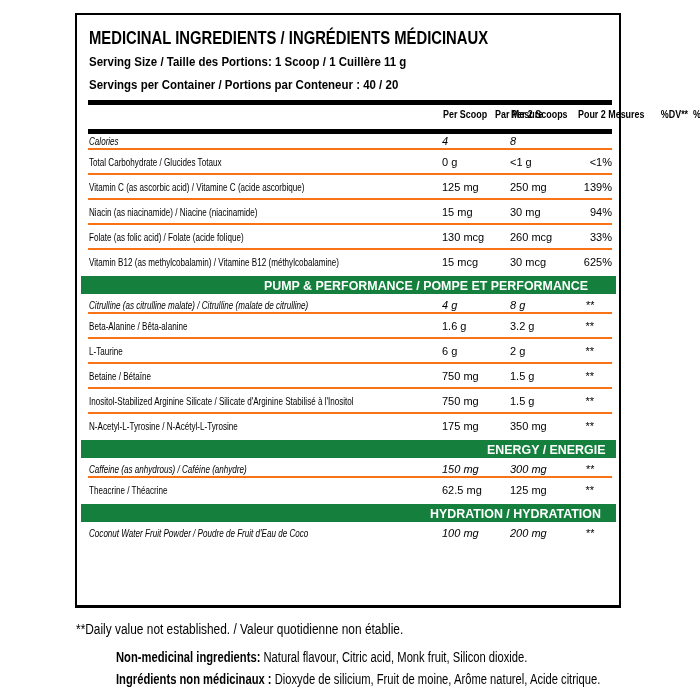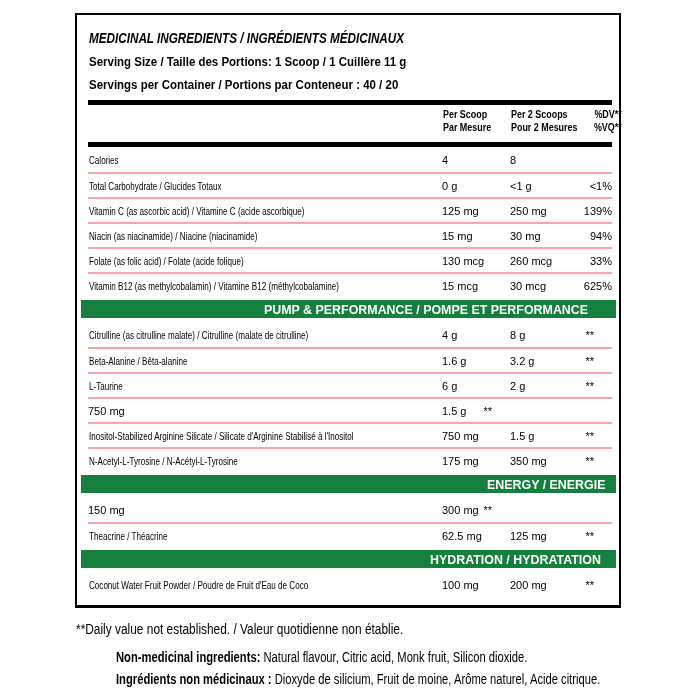--- a/index.html
+++ b/index.html
@@ -4,39 +4,39 @@
 <style>
   html,body{margin:0;padding:0;}
   body{
     width:700px;height:700px;background:#ffffff;color:#000000;
     font-family:"Liberation Sans", sans-serif;position:relative;overflow:hidden;
   }
   .panel{
     position:absolute;left:75px;top:13px;width:546px;height:595px;
     border:2px solid #000;border-bottom-width:3px;box-sizing:border-box;background:#fff;
   }
-  .title{margin:12px 12px 0 12px;font-size:15px;font-weight:bold;line-height:22px;font-style:italic;}
+  .title{margin:12px 12px 0 12px;font-size:19px;font-weight:bold;line-height:22px;}
   .cx-title{display:inline-block;transform:scaleX(0.78);transform-origin:0 50%;white-space:nowrap;}
   .sub{margin:2px 12px 0 12px;font-size:13.5px;font-weight:bold;line-height:21px;}
   .cx-sub{display:inline-block;transform:scaleX(0.85);transform-origin:0 50%;white-space:nowrap;}
   .thick{height:5px;background:#000;margin:5px 7px 0 11px;}
   .colheads{
     display:grid;grid-template-columns:354px 68px 1fr;align-items:center;
     margin:0 7px 0 11px;padding:3px 0 3px 1px;font-size:10.5px;font-weight:bold;line-height:13px;
   }
-  .hstack{display:flex;flex-direction:column;}
+  .hstack{display:flex;}
   .cxh{display:inline-block;transform:scaleX(0.85);transform-origin:0 50%;white-space:nowrap;}
   .cxh-r{display:inline-block;transform:scaleX(0.85);transform-origin:100% 50%;white-space:nowrap;text-align:right;}
   .hright{text-align:right;}
   .flexcell{display:flex;justify-content:space-between;align-items:center;}
   .row{
     display:grid;grid-template-columns:354px 68px 1fr;align-items:center;
-    height:23px;margin:0 7px 0 11px;border-top:2px solid #fca5a5;font-size:11px;
-  }
-  .row.nt{border-top:none;height:25px;}
+    height:23px;margin:0 7px 0 11px;border-top:2px solid #f97316;font-size:11px;
+  }
+  .row.nt{border-top:none;height:14px;font-style:italic;}
   .lbl{padding-left:1px;}
   .cx{display:inline-block;transform:scaleX(0.77);transform-origin:0 50%;white-space:nowrap;font-size:10.5px;}
   .dv{text-align:right;}
   .dva{padding-right:18px;}
   .section-row{
     height:18px;background:#15803d;color:#fff;margin:3px 3px 4px 4px;
     display:flex;align-items:center;font-weight:bold;font-size:13.5px;padding-left:8px;justify-content:flex-end;
   }
   .cx-sec{display:inline-block;transform:scaleX(0.92);transform-origin:0 50%;white-space:nowrap;}
   .note{position:absolute;left:76px;top:621px;font-size:14px;}
@@ -157,20 +157,21 @@
   <div class="row">
     <div class="lbl"><span class="cx">L-Taurine</span></div>
     <div>6 g</div>
     <div class="flexcell">
         <span>2 g</span>
         <span class="dv dva">**</span>
       </div>
   </div>
 
   <div class="row">
+    <div class="lbl"><span class="cx">Betaine / Bétaïne</span></div>
     <div>750 mg</div>
     <div class="flexcell">
         <span>1.5 g</span>
         <span class="dv dva">**</span>
       </div>
   </div>
 
   <div class="row">
     <div class="lbl"><span class="cx">Inositol-Stabilized Arginine Silicate / Silicate d'Arginine Stabilisé à l'Inositol</span></div>
     <div>750 mg</div>
@@ -187,20 +188,21 @@
         <span>350 mg</span>
         <span class="dv dva">**</span>
       </div>
   </div>
 
   <div class="section-row">
       <span class="cx-sec">ENERGY / ENERGIE</span>
     </div>
 
   <div class="row nt">
+    <div class="lbl"><span class="cx">Caffeine (as anhydrous) / Caféine (anhydre)</span></div>
     <div>150 mg</div>
     <div class="flexcell">
         <span>300 mg</span>
         <span class="dv dva">**</span>
       </div>
   </div>
 
   <div class="row">
     <div class="lbl"><span class="cx">Theacrine / Théacrine</span></div>
     <div>62.5 mg</div>

